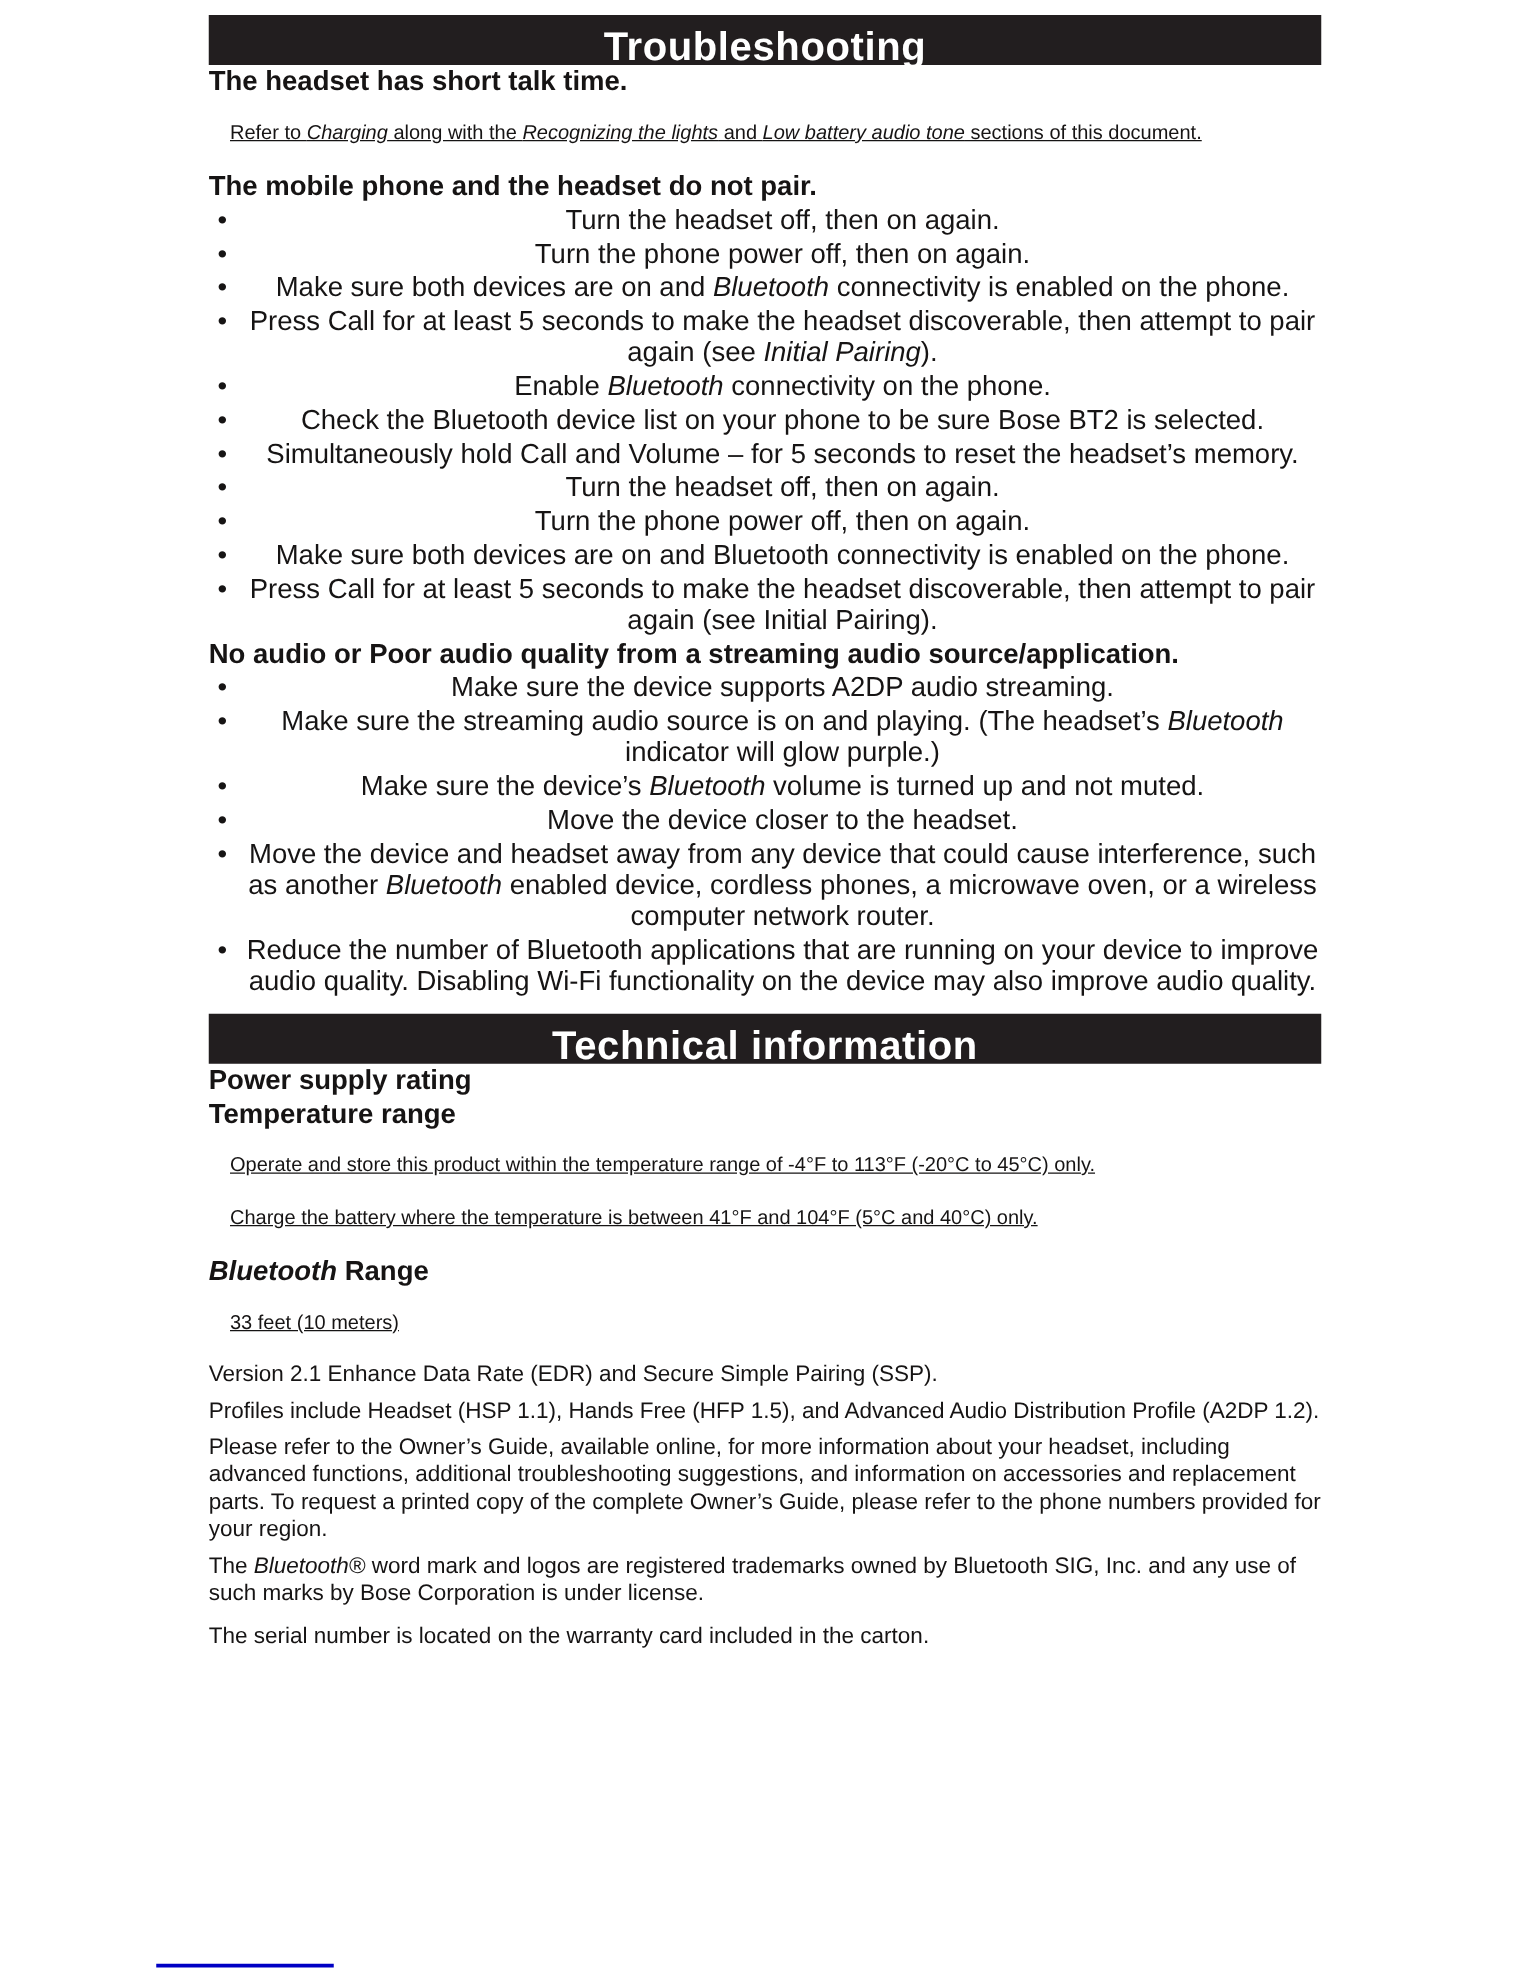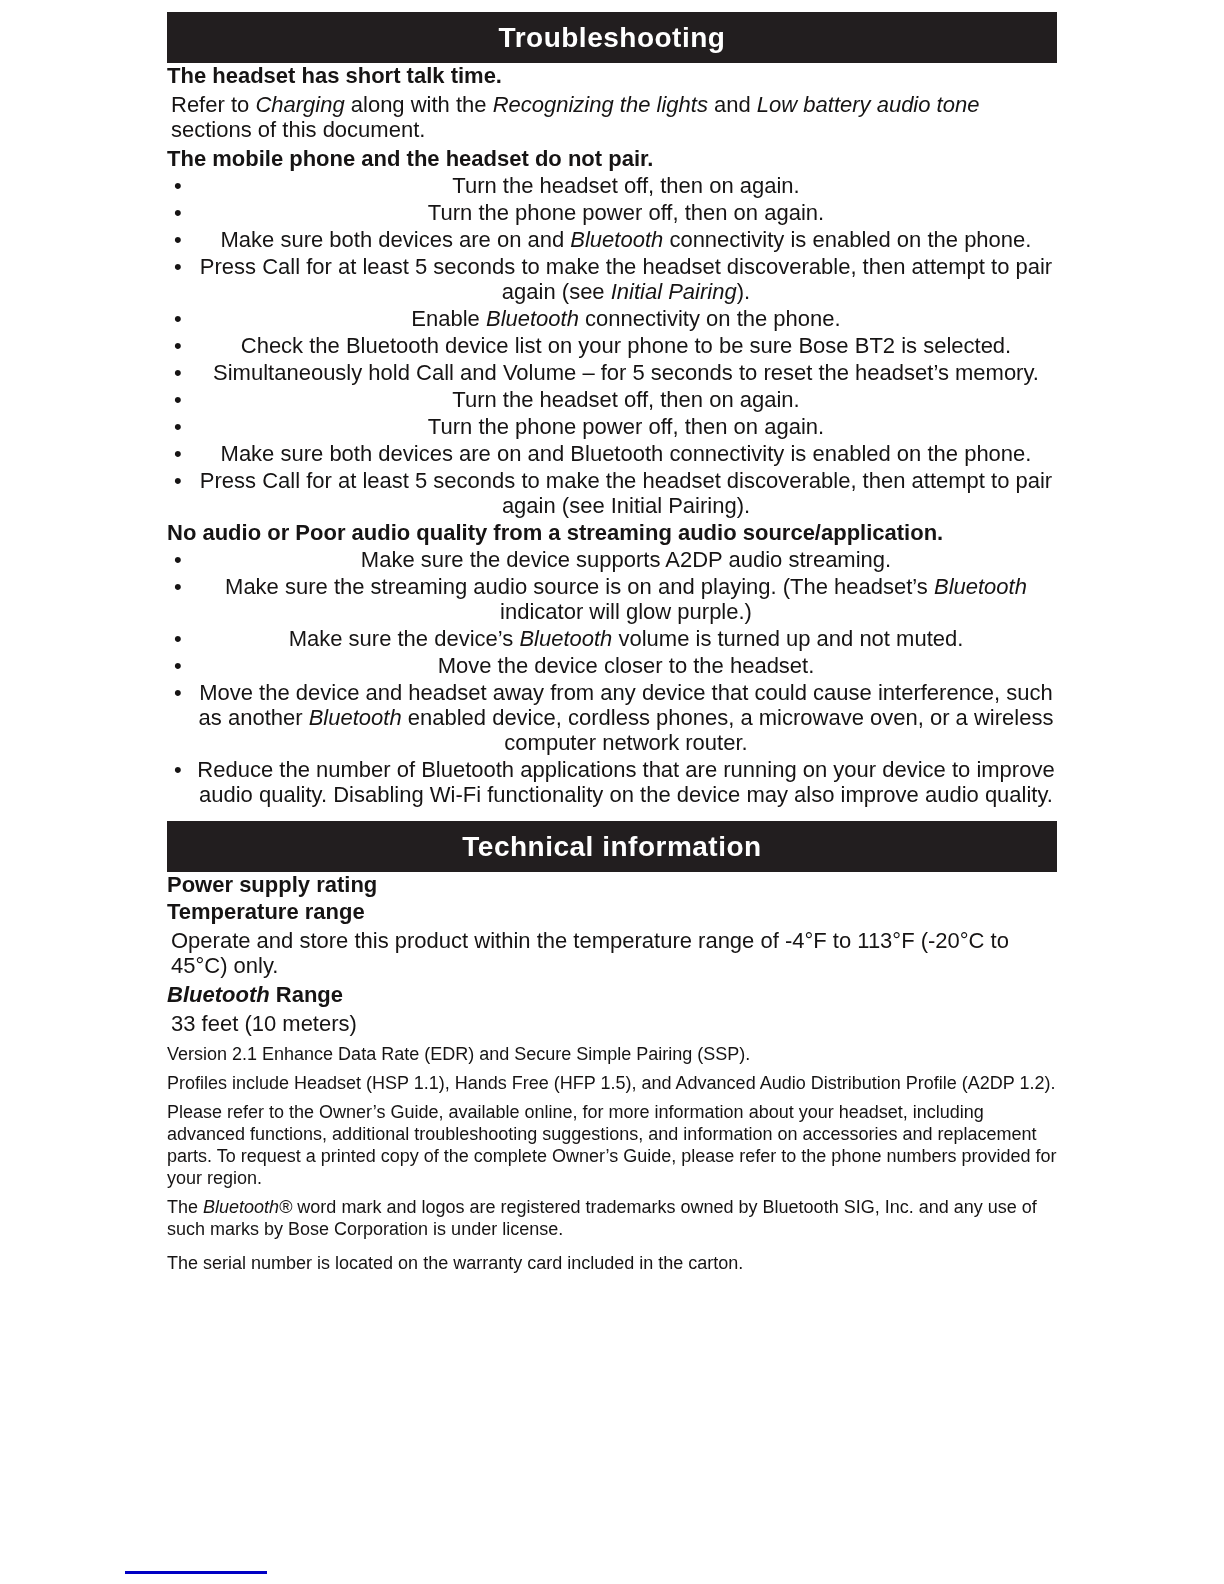--- a/index.html
+++ b/index.html
@@ -10,40 +10,41 @@
     font-family:"Liberation Sans", sans-serif;
     color:#161414;
     overflow:hidden;
   }
   .content{
     position:absolute;
     left:167px;top:12px;
     width:890px;
   }
   .banner{
-    height:51px;
+    height:40px;
     background:#221e1f;
     color:#ffffff;
     text-align:center;
     font-weight:bold;
-    font-size:28px;
+    font-size:32px;
     line-height:51px;
     letter-spacing:.5px;
   }
   .banner.second{margin-top:14px;}
   .h{
     font-size:22px;
     font-weight:bold;
     margin:0 0 2px 0;
     line-height:25px;
   }
   .p{
-    font-size:22px;
+    font-size:16px;
     line-height:25px;
-    margin:4px;
+    margin:17px;
+    text-decoration:underline;
   }
   .p + .p{margin-top:5px;}
   .bl{
     list-style:none;
     margin:0;
     padding:0;
   }
   .li{
     position:relative;
     font-size:22px;
@@ -128,20 +129,21 @@
       <span>Technical information</span>
     </div>
 
     <section>
       <h2 class="h">Power supply rating</h2>
     </section>
 
     <section>
       <h2 class="h">Temperature range</h2>
       <p class="p">Operate and store this product within the temperature range of -4°F to 113°F (-20°C to 45°C) only.</p>
+      <p class="p">Charge the battery where the temperature is between 41°F and 104°F (5°C and 40°C) only.</p>
     </section>
 
     <section>
       <h2 class="h"><span class="i">Bluetooth</span><span> Range</span></h2>
       <p class="p">33 feet (10 meters)</p>
     </section>
 
     <section>
       <p class="sp"><span>Version 2.1 Enhance Data Rate (EDR) and Secure Simple Pairing (SSP).</span></p>
       <p class="sp"><span>Profiles include Headset (HSP 1.1), Hands Free (HFP 1.5), and Advanced Audio Distribution Profile (A2DP 1.2).</span></p>

